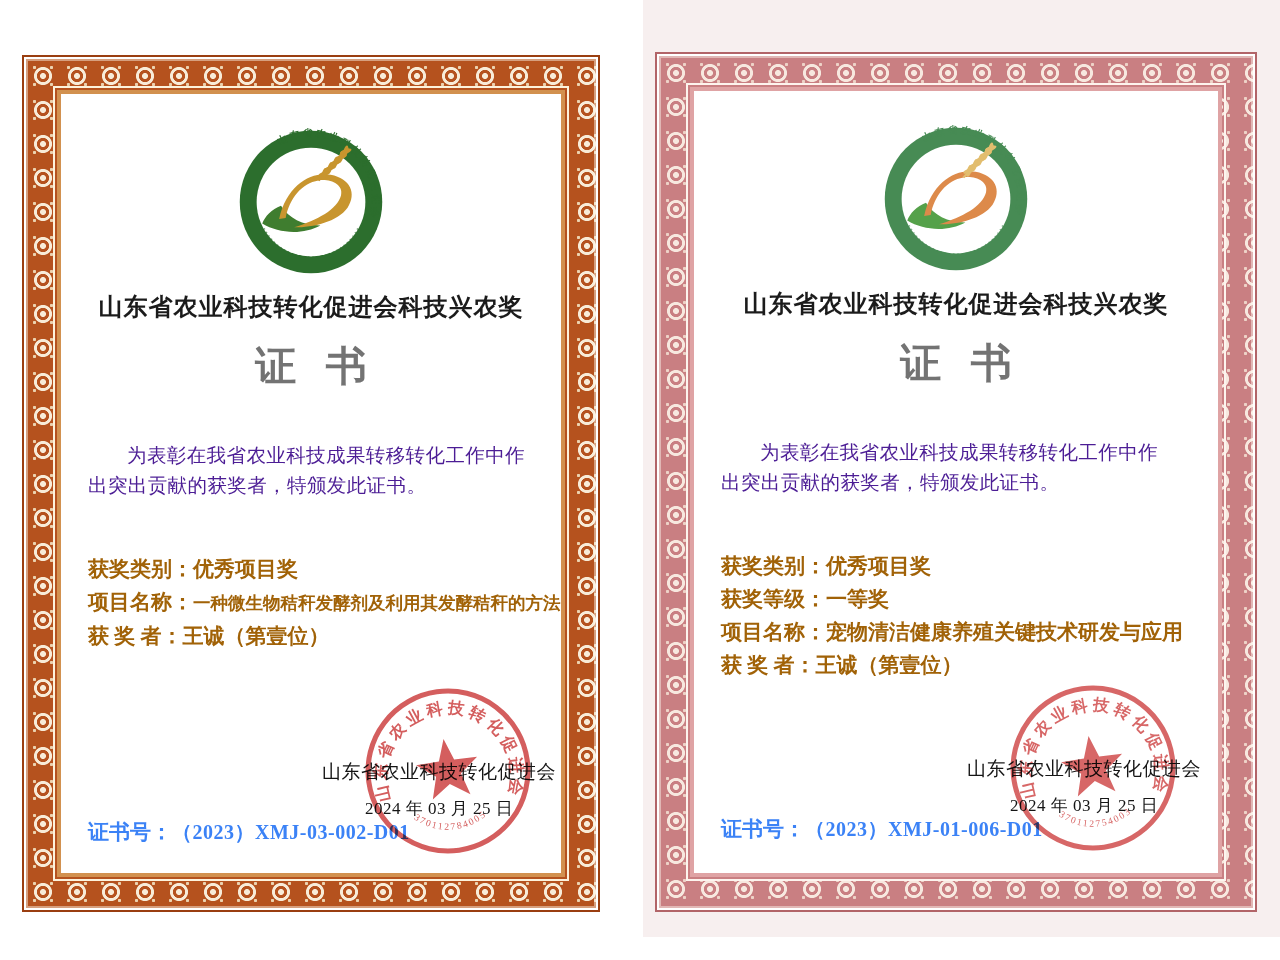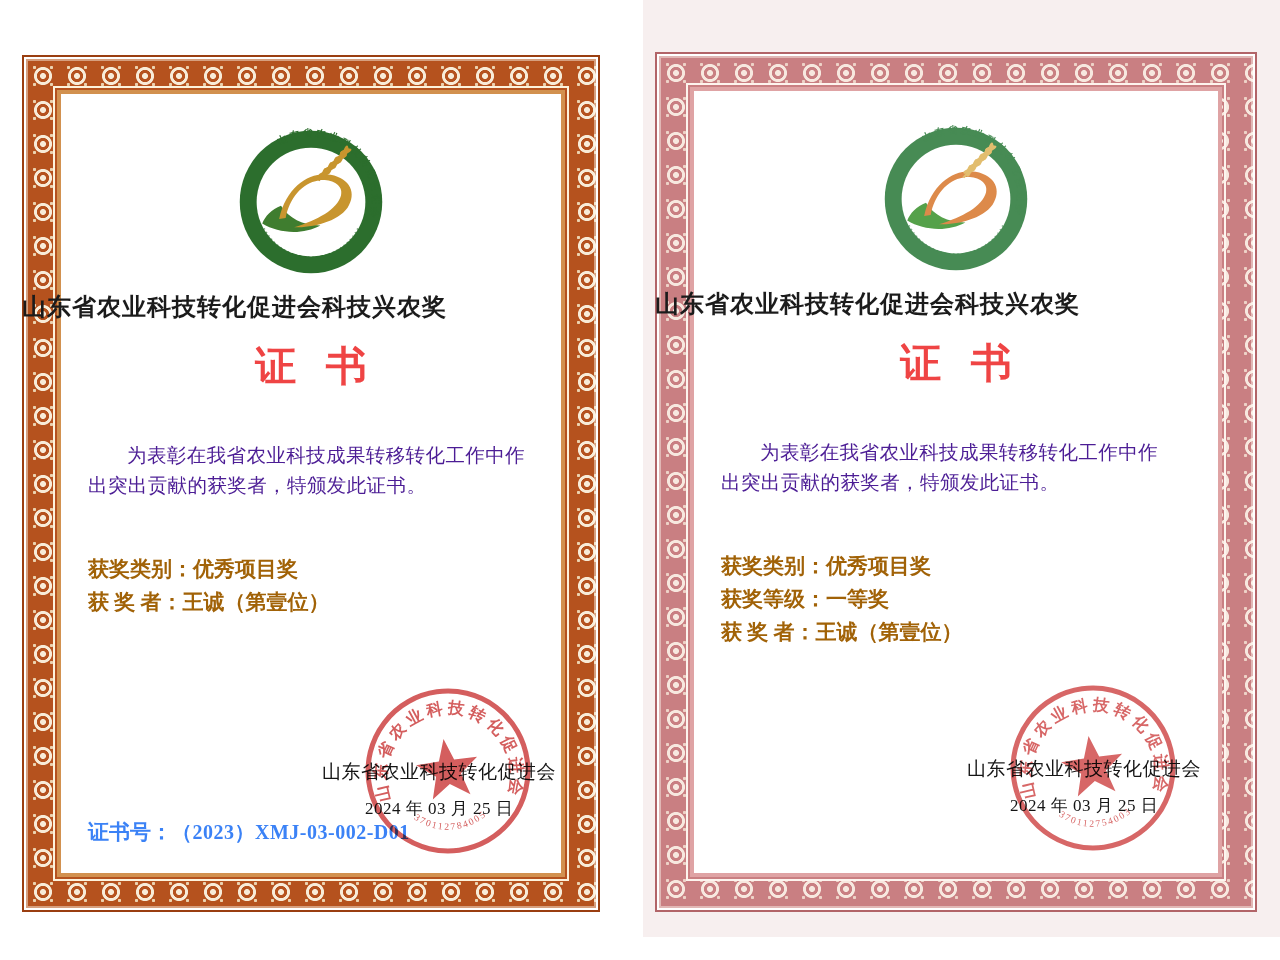--- a/index.html
+++ b/index.html
@@ -16,24 +16,24 @@
       radial-gradient(circle at 17px 17px, var(--pattern) 0 2.6px, transparent 3.4px),
       radial-gradient(circle at 17px 17px, transparent 0 5.8px, var(--pattern) 6.4px 8.6px, transparent 9.4px),
       radial-gradient(circle at 8.5px 8.5px, var(--pattern2) 0 1.3px, transparent 2px);
     background-size:34px 34px,34px 34px,17px 17px;
     box-shadow:inset 0 0 0 2px rgba(255,252,244,.45);
     z-index:0;}
   .inner-edge{position:absolute;inset:31px;border:2px solid var(--edge);z-index:0;}
   .paper{position:absolute;inset:35px;border:4px solid var(--inner);background:var(--paper);z-index:0;}
   
   .logo{position:absolute;top:72px;left:50%;transform:translateX(-50%);width:150px;height:150px;z-index:2;}
-  .title{position:absolute;top:236px;left:0;width:100%;margin:0;
+  .title{position:absolute;top:236px;left:0;width:100%;margin:0;text-align:center;
          font-size:24px;font-weight:700;color:#1b1b1b;letter-spacing:1px;z-index:2;}
   .heading{position:absolute;top:284px;left:0;width:100%;margin:0;text-align:center;
-         font-size:41px;font-weight:700;color:#ef4444;letter-spacing:.22em;text-indent:.22em;z-index:2;}
+         font-size:41px;font-weight:700;color:#737373;letter-spacing:.22em;text-indent:.22em;z-index:2;}
   .body-text{position:absolute;top:386px;left:66px;width:478px;z-index:2;
          font-family:"Liberation Serif",serif;font-size:19.5px;line-height:29.5px;color:#4c1d95;letter-spacing:.4px;}
   .body-line.indent{text-indent:2em;white-space:nowrap;}
   .fields{position:absolute;top:503px;left:66px;z-index:2;font-family:"Liberation Serif",serif;color:#a16207;}
   .field-row{margin-bottom:11px;font-size:21px;font-weight:700;white-space:nowrap;line-height:22px;}
   .fvalue-long{font-size:17.5px;}
   .seal{position:absolute;top:630px;left:calc(50% + 137px);transform:translateX(-50%) rotate(-8deg);
         width:172px;height:172px;mix-blend-mode:multiply;opacity:.88;z-index:4;}
   .seal text{font-family:"Liberation Serif",serif;}
   .issuer-block{position:absolute;top:704px;left:calc(50% + 128px);transform:translateX(-50%);
@@ -89,20 +89,23 @@
   <div class="body-text">
     <div class="body-line indent">为表彰在我省农业科技成果转移转化工作中作</div>
     <div class="body-line">出突出贡献的获奖者，特颁发此证书。</div>
   </div>
 
   <div class="fields">
     <div class="field-row">
       <span class="flabel">获奖类别：</span><span class="fvalue">优秀项目奖</span>
     </div>
     <div class="field-row">
+      <span class="flabel">项目名称：</span><span class="fvalue fvalue-long">一种微生物秸秆发酵剂及利用其发酵秸秆的方法</span>
+    </div>
+    <div class="field-row">
       <span class="flabel">获 奖 者：</span><span class="fvalue">王诚（第壹位）</span>
     </div>
   </div>
 
   <svg class="seal" viewBox="0 0 170 170">
     <defs>
       <path id="sealTopL" d="M27,112 A62,62 0 1 1 143,112" fill="none"></path>
       <path id="sealBotL" d="M42,124 A58,58 0 0 0 128,124" fill="none"></path>
     </defs>
     <g fill="#ce4747">
@@ -169,20 +172,23 @@
   </div>
 
   <div class="fields">
     <div class="field-row">
       <span class="flabel">获奖类别：</span><span class="fvalue">优秀项目奖</span>
     </div>
     <div class="field-row">
       <span class="flabel">获奖等级：</span><span class="fvalue">一等奖</span>
     </div>
     <div class="field-row">
+      <span class="flabel">项目名称：</span><span class="fvalue">宠物清洁健康养殖关键技术研发与应用</span>
+    </div>
+    <div class="field-row">
       <span class="flabel">获 奖 者：</span><span class="fvalue">王诚（第壹位）</span>
     </div>
   </div>
 
   <svg class="seal" viewBox="0 0 170 170">
     <defs>
       <path id="sealTopR" d="M27,112 A62,62 0 1 1 143,112" fill="none"></path>
       <path id="sealBotR" d="M42,124 A58,58 0 0 0 128,124" fill="none"></path>
     </defs>
     <g fill="#d25252">
@@ -195,13 +201,16 @@
         <textPath href="#sealBotR" startOffset="4">370112754003</textPath>
       </text>
     </g>
   </svg>
 
   <div class="issuer-block">
     <div class="issuer">山东省农业科技转化促进会</div>
     <div class="date">2024 年 03 月 25 日</div>
   </div>
 
+  <div class="certno">
+    <span class="clabel">证书号：</span><span class="cnum">（2023）XMJ-01-006-D01</span>
+  </div>
 </section>
 
 </body></html>

